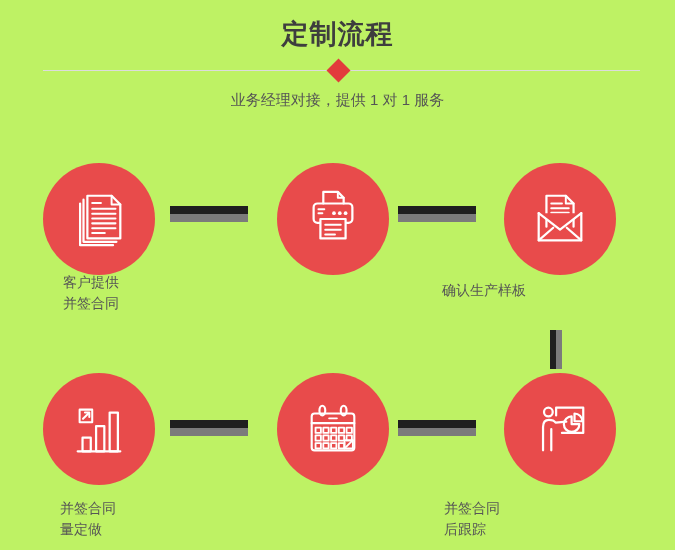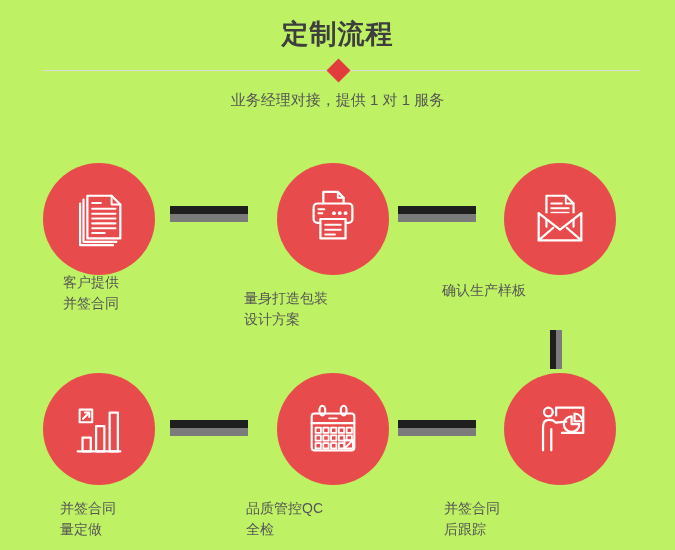--- a/index.html
+++ b/index.html
@@ -174,33 +174,25 @@
   <div class="hconn hc1"></div>
   <div class="hconn hc2"></div>
   <div class="vconn"></div>
   <div class="hconn hc3"></div>
   <div class="hconn hc4"></div>
 
   <div class="steplabel l1">
     <span>客户提供</span>
     <span>并签合同</span>
   </div>
-  <div class="steplabel l2">
-    <span>量身打造包装</span>
-    <span>设计方案</span>
-  </div>
   <div class="steplabel l3">
     <span>确认生产样板</span>
   </div>
   <div class="steplabel l4">
     <span>并签合同</span>
     <span>量定做</span>
-  </div>
-  <div class="steplabel l5">
-    <span>品质管控QC</span>
-    <span>全检</span>
   </div>
   <div class="steplabel l6">
     <span>并签合同</span>
     <span>后跟踪</span>
   </div>
 
 </div>
 
 </body></html>

